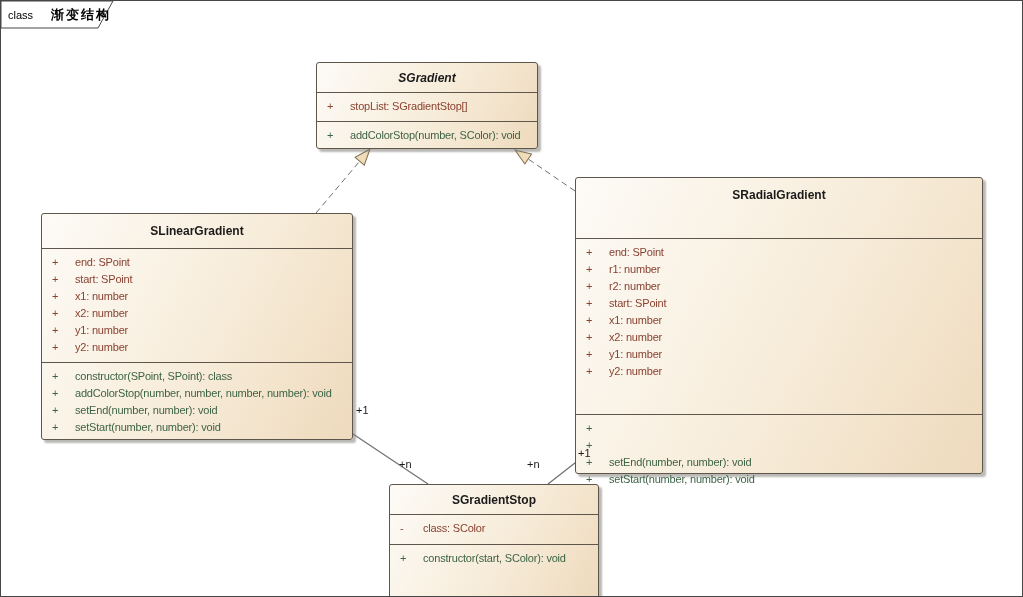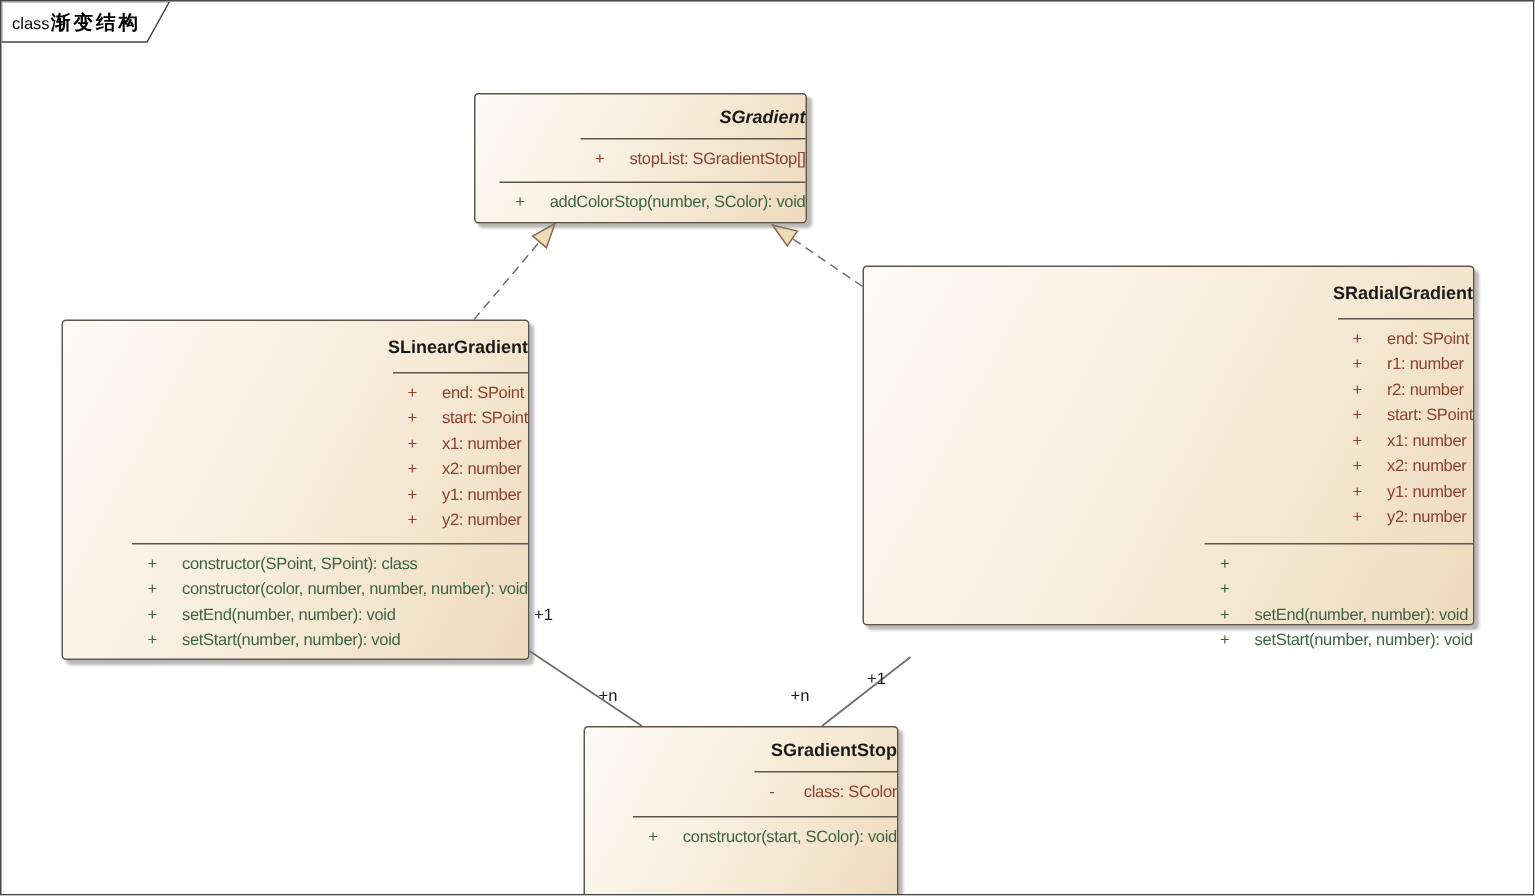--- a/index.html
+++ b/index.html
@@ -13,31 +13,31 @@
     overflow:hidden;
   }
   
   .frame-tab{position:absolute;left:0;top:0;width:120px;height:28px;}
   .frame-tab svg{position:absolute;left:0;top:0;}
   .frame-tab-text{
     position:absolute;left:7px;top:5px;white-space:nowrap;
     font-size:11px;color:#000;
   }
   .frame-tab-text .tab-cn{
-    font-weight:bold;font-size:13px;letter-spacing:2px;margin-left:1px;
+    font-weight:bold;font-size:13px;letter-spacing:2px;margin-left:18px;
   }
   
   .uml-class{
     position:absolute;
     border:1px solid var(--box-border,#5e564a);
     border-radius:3px;
     background:linear-gradient(118deg, var(--box-fill-light,#fdfbf7) 0%, #f7ecd9 55%, var(--box-fill-dark,#eedabd) 100%);
     box-shadow:3px 3px 2px rgba(130,126,120,.55);
     box-sizing:border-box;
-    display:flex;flex-direction:column;align-items:flex-end;
+    display:flex;flex-direction:column;
   }
   .uml-title{
     font-size:12px;font-weight:bold;color:var(--title-text,#1a1a1a);
     text-align:center;display:flex;align-items:center;justify-content:center;
     flex:0 0 auto;
   }
   .uml-title.abstract{font-style:italic;}
   .comp{
     border-top:1px solid var(--box-border,#5e564a);
     padding-top:4px;box-sizing:border-box;flex:0 0 auto;
@@ -92,21 +92,21 @@
       </div>
     </div>
     <div class="comp grow">
       <div class="mrow op">
         <span class="vis">+</span>
         <span class="txt">addColorStop(number, SColor): void</span>
       </div>
     </div>
   </div>
 
-  <div class="uml-class" style="left:40px;top:212px;width:312px;height:227px;padding-left:31px;">
+  <div class="uml-class" style="left:40px;top:212px;width:312px;height:227px;">
     <div class="uml-title" style="height:34px;">SLinearGradient</div>
     <div class="comp" style="height:114px;">
       <div class="mrow attr">
         <span class="vis">+</span>
         <span class="txt">end: SPoint</span>
       </div>
       <div class="mrow attr">
         <span class="vis">+</span>
         <span class="txt">start: SPoint</span>
       </div>
@@ -127,34 +127,34 @@
         <span class="txt">y2: number</span>
       </div>
     </div>
     <div class="comp grow">
       <div class="mrow op">
         <span class="vis">+</span>
         <span class="txt">constructor(SPoint, SPoint): class</span>
       </div>
       <div class="mrow op">
         <span class="vis">+</span>
-        <span class="txt">constructor(color, number, number, number): void</span>
+        <span class="txt">addColorStop(number, number, number, number): void</span>
       </div>
       <div class="mrow op">
         <span class="vis">+</span>
         <span class="txt">setEnd(number, number): void</span>
       </div>
       <div class="mrow op">
         <span class="vis">+</span>
         <span class="txt">setStart(number, number): void</span>
       </div>
     </div>
   </div>
 
-  <div class="uml-class" style="left:574px;top:176px;width:408px;height:240px;">
+  <div class="uml-class" style="left:574px;top:176px;width:408px;height:297px;gap:26px;">
     <div class="uml-title" style="height:34px;">SRadialGradient</div>
     <div class="comp" style="height:150px;">
       <div class="mrow attr">
         <span class="vis">+</span>
         <span class="txt">end: SPoint</span>
       </div>
       <div class="mrow attr">
         <span class="vis">+</span>
         <span class="txt">r1: number</span>
       </div>

